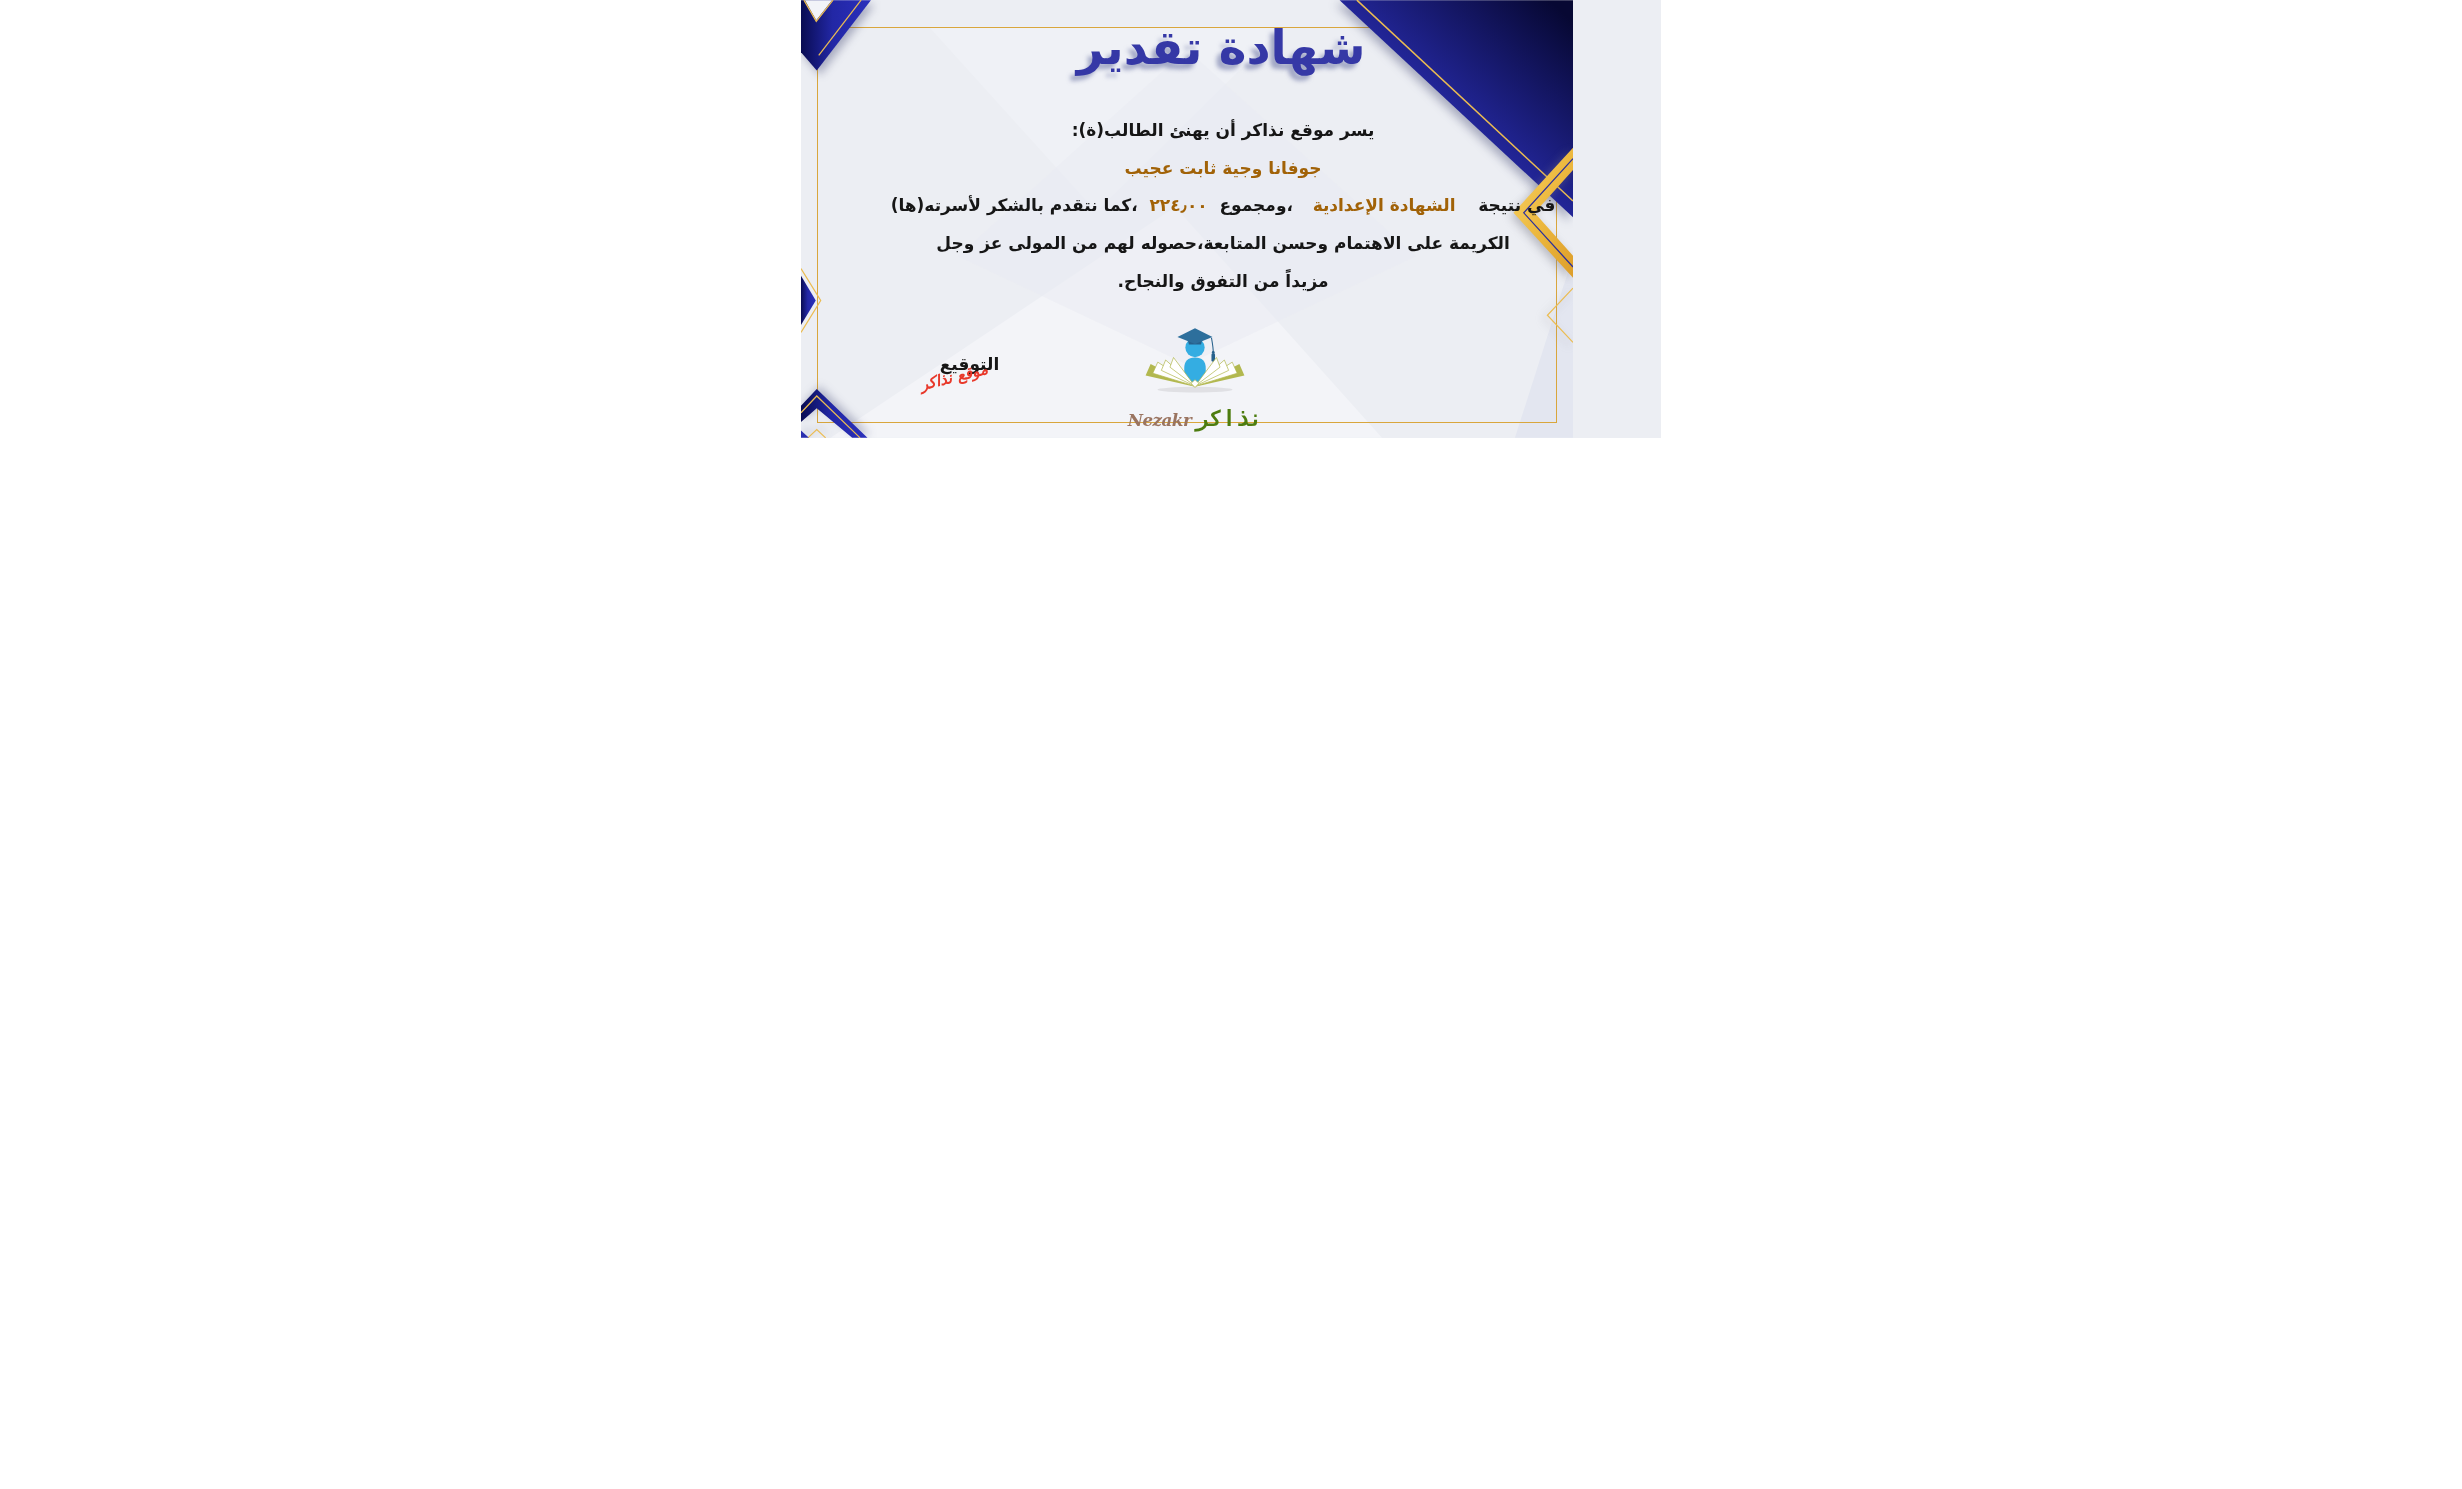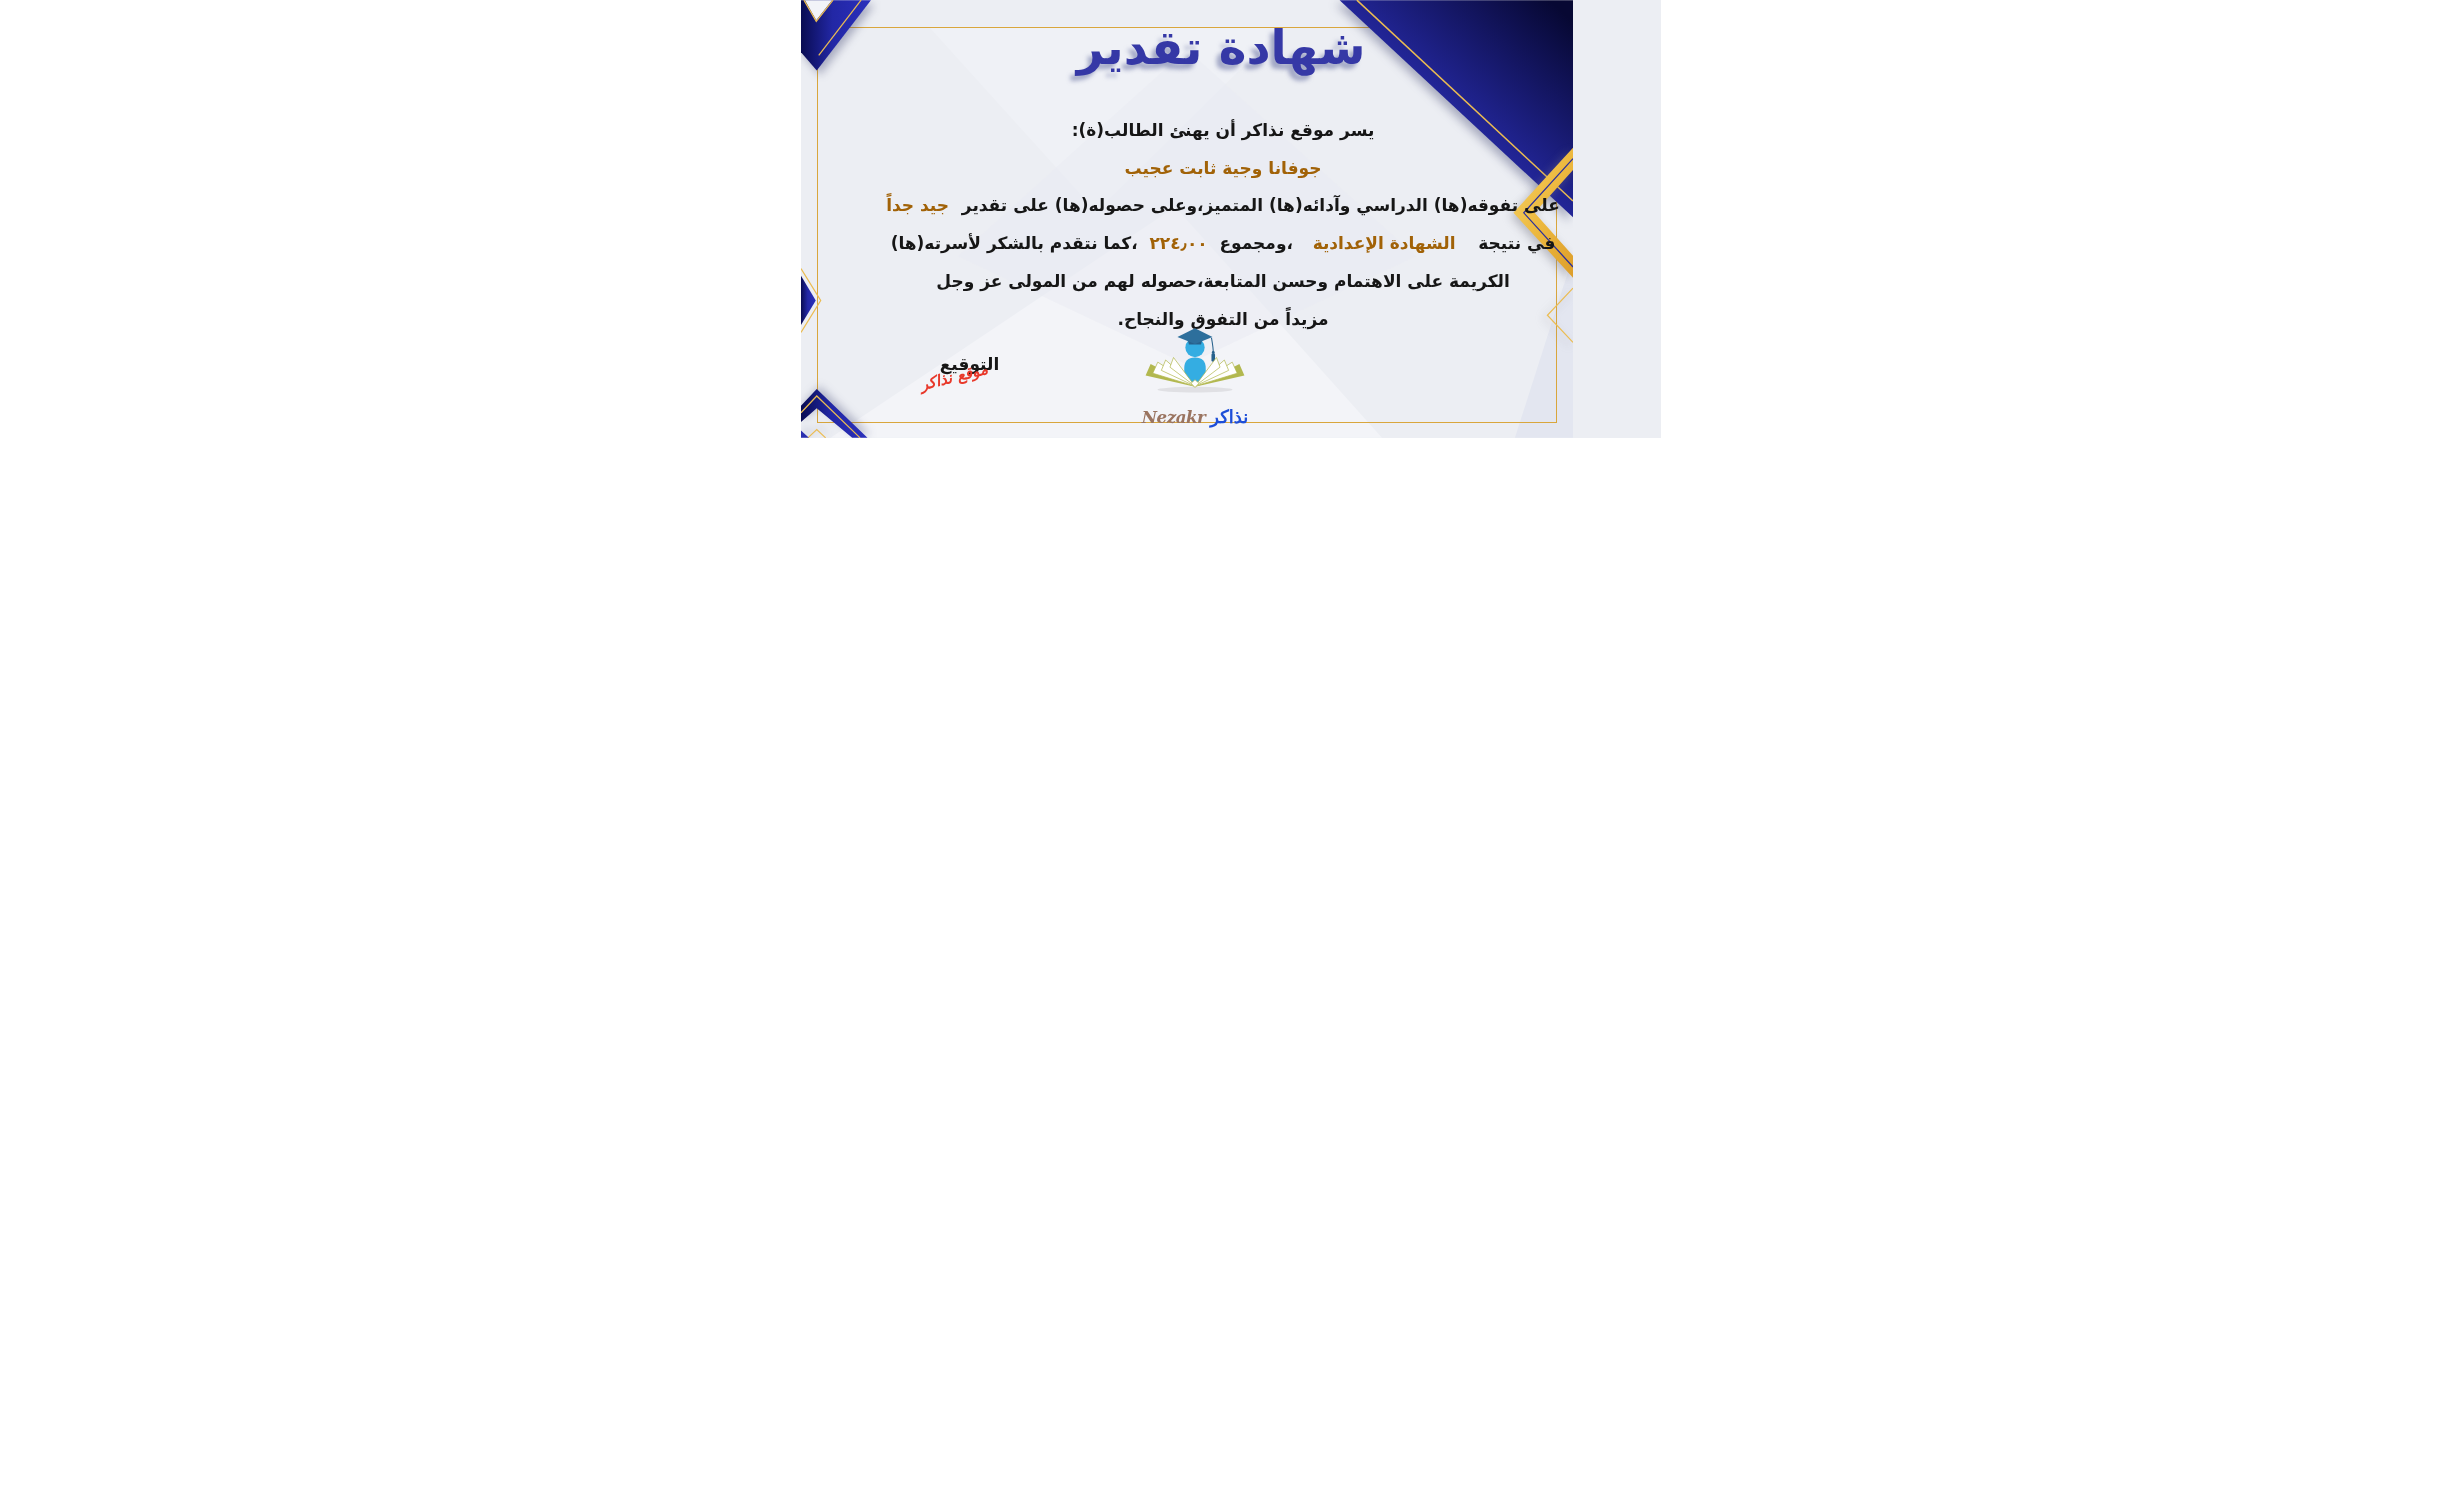--- a/index.html
+++ b/index.html
@@ -47,21 +47,21 @@
   .logo{position:absolute;left:334px;top:326px;width:120px;text-align:center;}
   .logo-graphic{width:120px;height:68px;display:block;}
   .logo-text{
     display:flex;direction:ltr;justify-content:center;align-items:baseline;gap:4.9px;margin-top:12px;
   }
   .logo-latin{
     font-family:"DejaVu Serif",serif;font-style:italic;font-weight:700;
     font-size:16.7px;color:#9A7460;letter-spacing:-0.5px;
   }
   .logo-arabic{
-    font-family:Liberation Serif, serif;font-weight:700;font-size:18px;color:#1d4ed8;
+    font-family:Liberation Mono, monospace;font-weight:700;font-size:22px;color:#4d7c0f;
   }
 </style>
 </head>
 <body>
 
 <div class="stage">
 
   <svg class="layer bg" viewBox="0 0 1568 889">
     <polygon points="260,54 980,54 600,430" fill="#EFF1F6"></polygon>
     <polygon points="60,889 760,420 1180,889" fill="#F3F4F8"></polygon>
@@ -120,21 +120,20 @@
     </g>
   </svg>
 
   <div class="content">
 
     <h1 class="title">شهادة تقدير</h1>
 
     <div class="bodytext">
       <p class="line">يسر موقع نذاكر أن يهنئ الطالب(ة):</p>
       <p class="line red">جوفانا وجية ثابت عجيب</p>
-      <p class="line"><span>على تفوقه(ها) الدراسي وآدائه(ها) المتميز،وعلى حصوله(ها) على تقدير</span><span class="red grade">جيد جداً</span></p>
       <p class="line"><span>في نتيجة</span><span class="red exam">الشهادة الإعدادية</span><span>،ومجموع</span><span class="red score">٢٢٤٫٠٠</span><span>،كما نتقدم بالشكر لأسرته(ها)</span></p>
       <p class="line">الكريمة على الاهتمام وحسن المتابعة،حصوله لهم من المولى عز وجل</p>
       <p class="line">مزيداً من التفوق والنجاح.</p>
     </div>
 
     <p class="sig-label">التوقيع</p>
     <div class="sig-script">موقع نذاكر</div>
 
     <div class="logo">
       <svg class="logo-graphic" viewBox="0 0 300 190">

